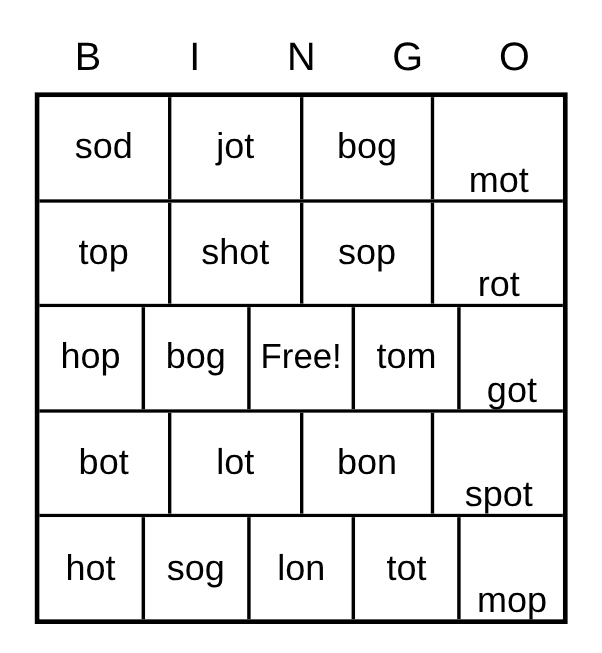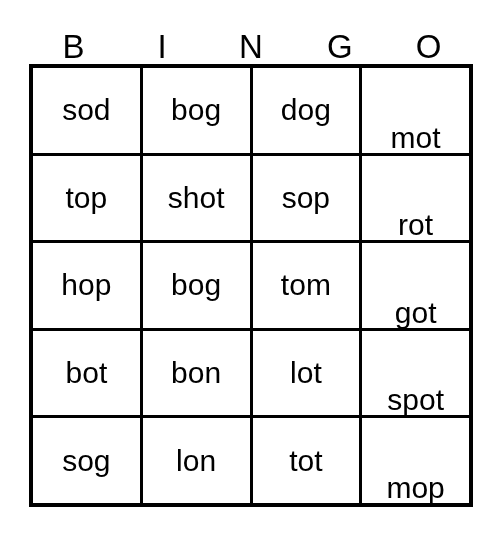--- a/index.html
+++ b/index.html
@@ -41,21 +41,21 @@
     font-weight: 400;
     letter-spacing: 0px;
     color: #000000;
     user-select: none;
   }
 
   
   .grid {
     position: absolute;
     left: 29px;
-    top: 64px;
+    top: 77px;
     width: 444px;
     height: 443px;
     box-sizing: border-box;
     border: 4px solid #000000;
     display: flex;
     flex-direction: column;
     background: #ffffff;
   }
   .grid-row {
     flex: 1 1 0;
@@ -104,24 +104,24 @@
     <div class="header-cell">O</div>
   </div>
 
   <div class="grid">
 
     <div class="grid-row">
       <div class="cell">
           <span class="cell-text">sod</span>
         </div>
       <div class="cell">
-          <span class="cell-text">bog</span>
+          <span class="cell-text">jot</span>
         </div>
       <div class="cell">
-          <span class="cell-text">dog</span>
+          <span class="cell-text">bog</span>
         </div>
       <div class="cell">
           <span class="cell-text">mot</span>
         </div>
     </div>
 
     <div class="grid-row">
       <div class="cell">
           <span class="cell-text">top</span>
         </div>
@@ -136,44 +136,50 @@
         </div>
     </div>
 
     <div class="grid-row">
       <div class="cell">
           <span class="cell-text">hop</span>
         </div>
       <div class="cell">
           <span class="cell-text">bog</span>
         </div>
+      <div class="cell free">
+          <span class="cell-text">Free!</span>
+        </div>
       <div class="cell">
           <span class="cell-text">tom</span>
         </div>
       <div class="cell">
           <span class="cell-text">got</span>
         </div>
     </div>
 
     <div class="grid-row">
       <div class="cell">
           <span class="cell-text">bot</span>
         </div>
       <div class="cell">
-          <span class="cell-text">bon</span>
+          <span class="cell-text">lot</span>
         </div>
       <div class="cell">
-          <span class="cell-text">lot</span>
+          <span class="cell-text">bon</span>
         </div>
       <div class="cell">
           <span class="cell-text">spot</span>
         </div>
     </div>
 
     <div class="grid-row">
+      <div class="cell">
+          <span class="cell-text">hot</span>
+        </div>
       <div class="cell">
           <span class="cell-text">sog</span>
         </div>
       <div class="cell">
           <span class="cell-text">lon</span>
         </div>
       <div class="cell">
           <span class="cell-text">tot</span>
         </div>
       <div class="cell">

